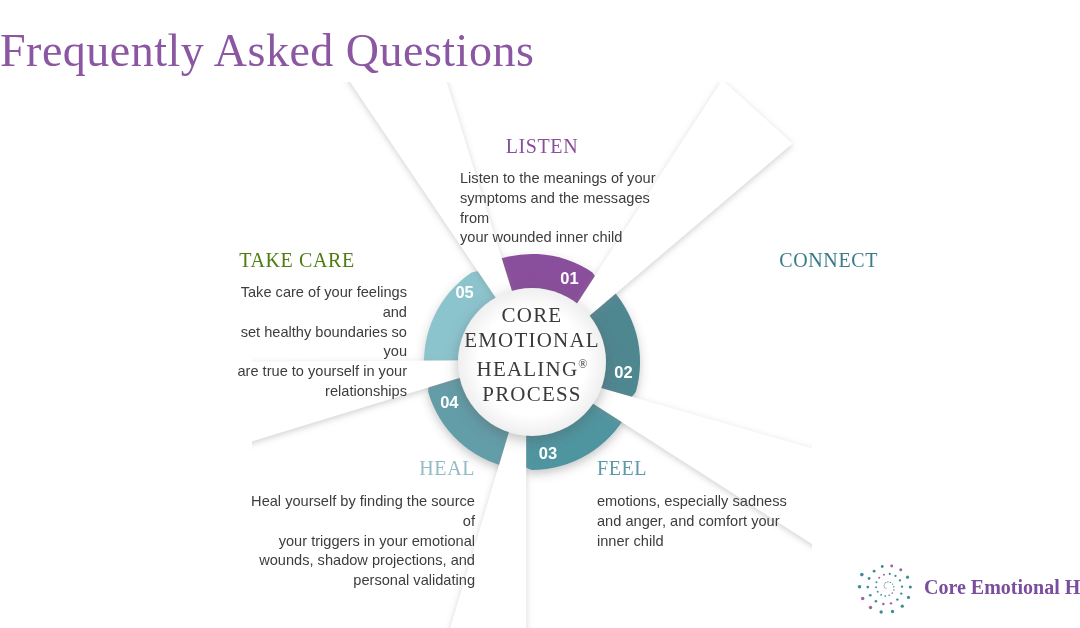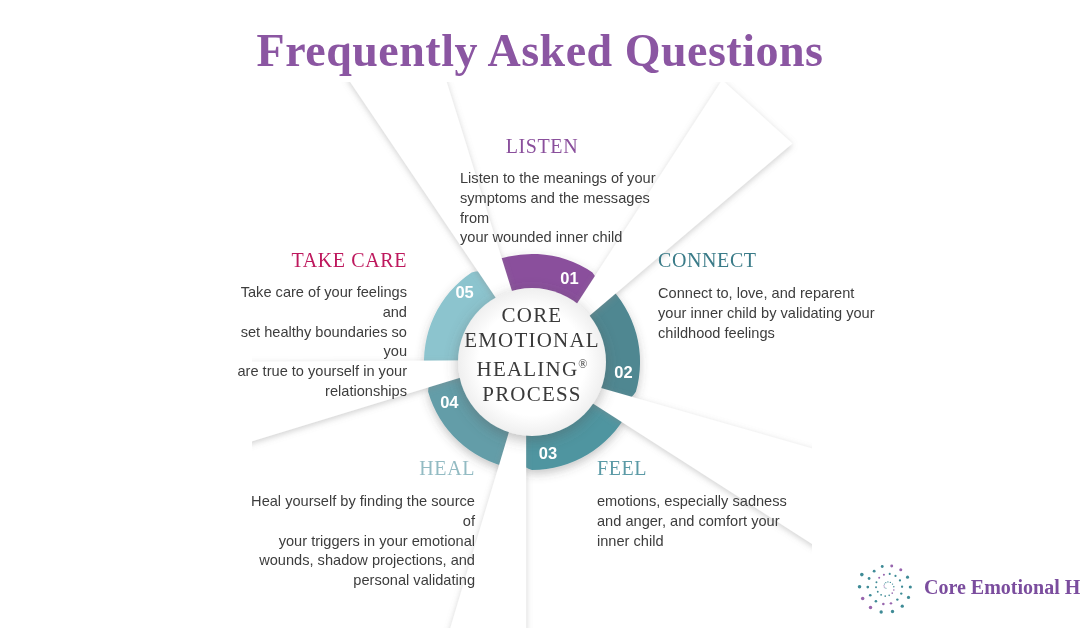--- a/index.html
+++ b/index.html
@@ -1,19 +1,19 @@
 <!DOCTYPE html>
 <html><head>
 <meta charset="utf-8">
 <style>
   html,body{margin:0;padding:0;background:#fff;}
   .page{position:relative;width:1080px;height:628px;background:#ffffff;overflow:hidden;
         font-family:"Liberation Sans",sans-serif;}
-  .title{position:absolute;top:24px;left:0;width:1080px;text-align:center;
-         font-family:"Liberation Serif",serif;font-weight:bold;font-size:46px;letter-spacing:0.5px;}
+  .title{position:absolute;top:24px;left:0;width:1080px;
+         font-family:"Liberation Serif",serif;font-weight:normal;font-size:46px;letter-spacing:0.5px;}
   .wheel-svg{position:absolute;left:252px;top:82px;}
   .center-label{position:absolute;left:442px;top:303px;width:180px;text-align:center;
         font-family:"Liberation Serif",serif;font-size:21px;line-height:24.5px;letter-spacing:1.2px;}
   .center-label sup{font-size:12px;letter-spacing:0;}
   .sec-h{position:absolute;font-family:"Liberation Serif",serif;font-weight:normal;
          font-size:20px;letter-spacing:0.6px;line-height:23px;}
   .sec-b{position:absolute;font-size:14.6px;line-height:19.8px;color:#3d3d3d;}
   .al-r{text-align:right;}
   .al-c{text-align:center;}
   .s-listen-h{left:442px;top:135px;width:200px;}
@@ -89,43 +89,38 @@
     <div>PROCESS</div>
   </div>
 
   <div class="sec-h s-listen-h al-c" style="color: rgb(138, 79, 156);">LISTEN</div>
   <div class="sec-b s-listen-b">
     <div>Listen to the meanings of your</div>
     <div>symptoms and the messages from</div>
     <div>your wounded inner child</div>
   </div>
 
-  <div class="sec-h s-connect-h" style="color: rgb(58, 123, 136);">CONNECT</div>
-  <div class="sec-b s-connect-b">
-    <div>Connect to, love, and reparent</div>
-    <div>your inner child by validating your</div>
-    <div>childhood feelings</div>
-  </div>
+  <div class="sec-h s-connect-h" style="color: rgb(58, 123, 136); text-align: right;">CONNECT</div>
 
   <div class="sec-h s-feel-h" style="color: rgb(91, 154, 166);">FEEL</div>
   <div class="sec-b s-feel-b">
     <div>emotions, especially sadness</div>
     <div>and anger, and comfort your</div>
     <div>inner child</div>
   </div>
 
   <div class="sec-h s-heal-h al-r" style="color: rgb(147, 187, 195);">HEAL</div>
   <div class="sec-b s-heal-b al-r">
     <div>Heal yourself by finding the source of</div>
     <div>your triggers in your emotional</div>
     <div>wounds, shadow projections, and</div>
     <div>personal validating</div>
   </div>
 
-  <div class="sec-h s-takecare-h al-r" style="color: #be185d;">TAKE CARE</div>
+  <div class="sec-h s-takecare-h al-r" style="color: #4d7c0f; text-align: center;">TAKE CARE</div>
   <div class="sec-b s-takecare-b al-r">
     <div>Take care of your feelings and</div>
     <div>set healthy boundaries so you</div>
     <div>are true to yourself in your</div>
     <div>relationships</div>
   </div>
 
   <div class="logo">
     <svg width="62" height="62" viewBox="0 0 100 100">
       <g id="spiral">

